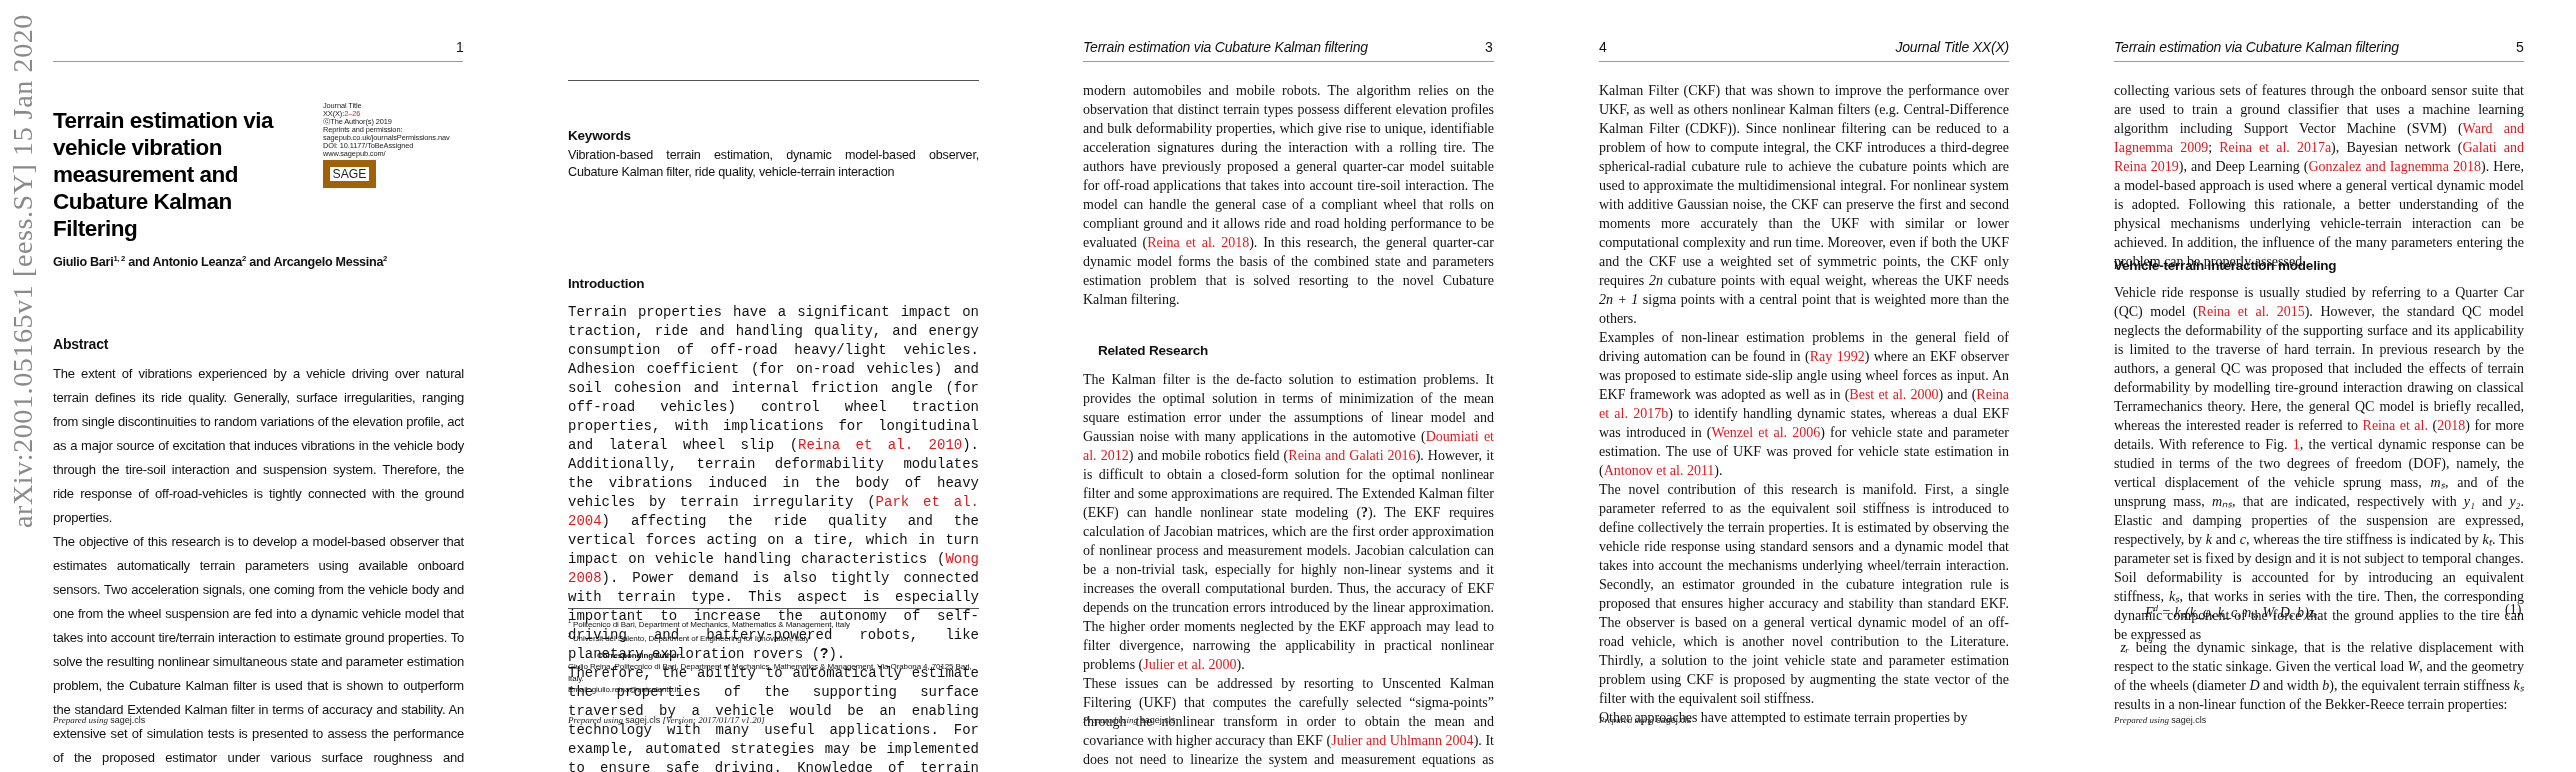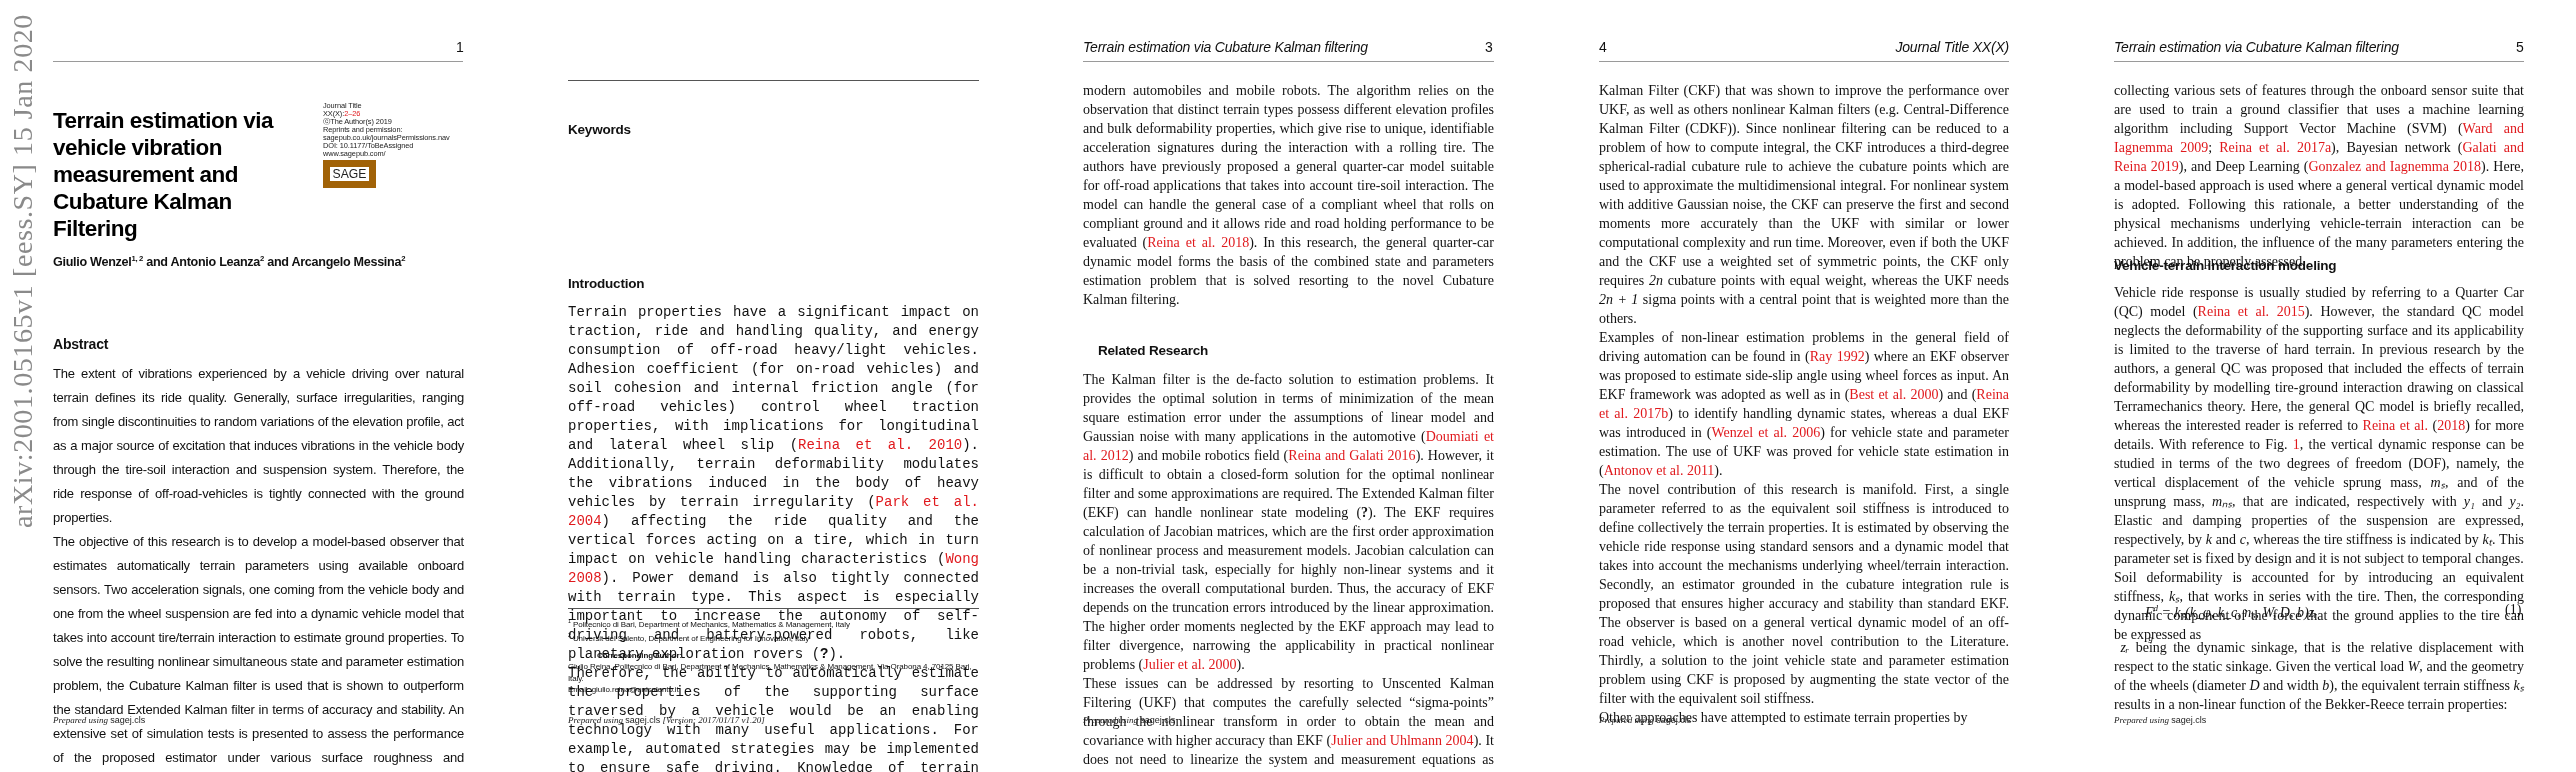--- a/index.html
+++ b/index.html
@@ -49,36 +49,37 @@
     <div><span>XX(X):</span><span class="red">2–26</span></div>
     <div>ⓒThe Author(s) 2019</div>
     <div>Reprints and permission:</div>
     <div>sagepub.co.uk/journalsPermissions.nav</div>
     <div>DOI: 10.1177/ToBeAssigned</div>
     <div>www.sagepub.com/</div>
     <div class="sage">SAGE</div>
   </div>
 
   <div class="authors">
-    <span>Giulio Wenzel</span><sup>1, 2</sup><span> and </span><span>Antonio Leanza</span><sup>2</sup><span> and </span><span>Arcangelo Messina</span><sup>2</sup>
+    <span>Giulio Bari</span><sup>1, 2</sup><span> and </span><span>Antonio Leanza</span><sup>2</sup><span> and </span><span>Arcangelo Messina</span><sup>2</sup>
   </div>
 
   <div class="heading" style="left:53px; top:336px;">Abstract</div>
   <div class="sbody" style="left:53px; top:362px; width:411px;">
     <p>The extent of vibrations experienced by a vehicle driving over natural terrain defines its ride quality. Generally, surface irregularities, ranging from single discontinuities to random variations of the elevation profile, act as a major source of excitation that induces vibrations in the vehicle body through the tire-soil interaction and suspension system. Therefore, the ride response of off-road-vehicles is tightly connected with the ground properties.</p>
     <p>The objective of this research is to develop a model-based observer that estimates automatically terrain parameters using available onboard sensors. Two acceleration signals, one coming from the vehicle body and one from the wheel suspension are fed into a dynamic vehicle model that takes into account tire/terrain interaction to estimate ground properties. To solve the resulting nonlinear simultaneous state and parameter estimation problem, the Cubature Kalman filter is used that is shown to outperform the standard Extended Kalman filter in terms of accuracy and stability. An extensive set of simulation tests is presented to assess the performance of the proposed estimator under various surface roughness and deformability conditions.</p>
     <p>Results show the potential of the proposed observer to estimate automatically terrain properties during operations that could be implemented onboard of a general family of intelligent vehicles, ranging from off-road high-speed passenger cars to lightweight and low-speed planetary rovers.</p>
   </div>
 
   <div class="footer" style="left:53px;"><span class="it">Prepared using</span> <span class="cls">sagej.cls</span></div>
 </div>
 
 <div class="page" style="left:515px;">
   <div class="rule dark" style="left:53px; width:411px; top:80px;"></div>
-  <div class="heading" style="left:53px; top:122px; font-size:13.5px;">Keywords</div>
+  <div class="heading" style="left:53px; top:128px; font-size:13.5px;">Keywords</div>
+  <div class="sbody" style="left:53px; top:147px; width:411px; font-size:12.6px; line-height:16.7px;">Vibration-based terrain estimation, dynamic model-based observer, Cubature Kalman filter, ride quality, vehicle-terrain interaction</div>
 
   <div class="heading" style="left:53px; top:276px; font-size:13.5px;">Introduction</div>
   <div class="body" style="left:53px; top:303px; width:411px;font-family:Liberation Mono, monospace;">
     <p><span>Terrain properties have a significant impact on traction, ride and handling quality, and energy consumption of off-road heavy/light vehicles. Adhesion coefficient (for on-road vehicles) and soil cohesion and internal friction angle (for off-road vehicles) control wheel traction properties, with implications for longitudinal and lateral wheel slip (</span><span class="cite">Reina et al. 2010</span><span>). Additionally, terrain deformability modulates the vibrations induced in the body of heavy vehicles by terrain irregularity (</span><span class="cite">Park et al. 2004</span><span>) affecting the ride quality and the vertical forces acting on a tire, which in turn impact on vehicle handling characteristics (</span><span class="cite">Wong 2008</span><span>). Power demand is also tightly connected with terrain type. This aspect is especially important to increase the autonomy of self-driving and battery-powered robots, like planetary exploration rovers (</span><span style="font-weight: bold;">?</span><span>).</span></p>
     <p>Therefore, the ability to automatically estimate the properties of the supporting surface traversed by a vehicle would be an enabling technology with many useful applications. For example, automated strategies may be implemented to ensure safe driving. Knowledge of terrain properties could be also used for adaptive regulation of traction control systems, assisting braking systems, and active or semi-active suspensions. Driving energy estimation algorithms could be also adopted to develop strategies for energy-efficient path planning.</p>
     <p>This paper presents a non-linear model-based observer for combined estimation of terrain properties and ride motion states. The algorithm operates on noisy sensory data obtained from a body-mounted and a suspension-mounted accelerometer that are standard equipment for</p>
   </div>
 
   <div class="rule dark" style="left:53px; width:411px; top:608px;"></div>
   <div class="fn" style="left:53px; top:616px; width:412px;">

